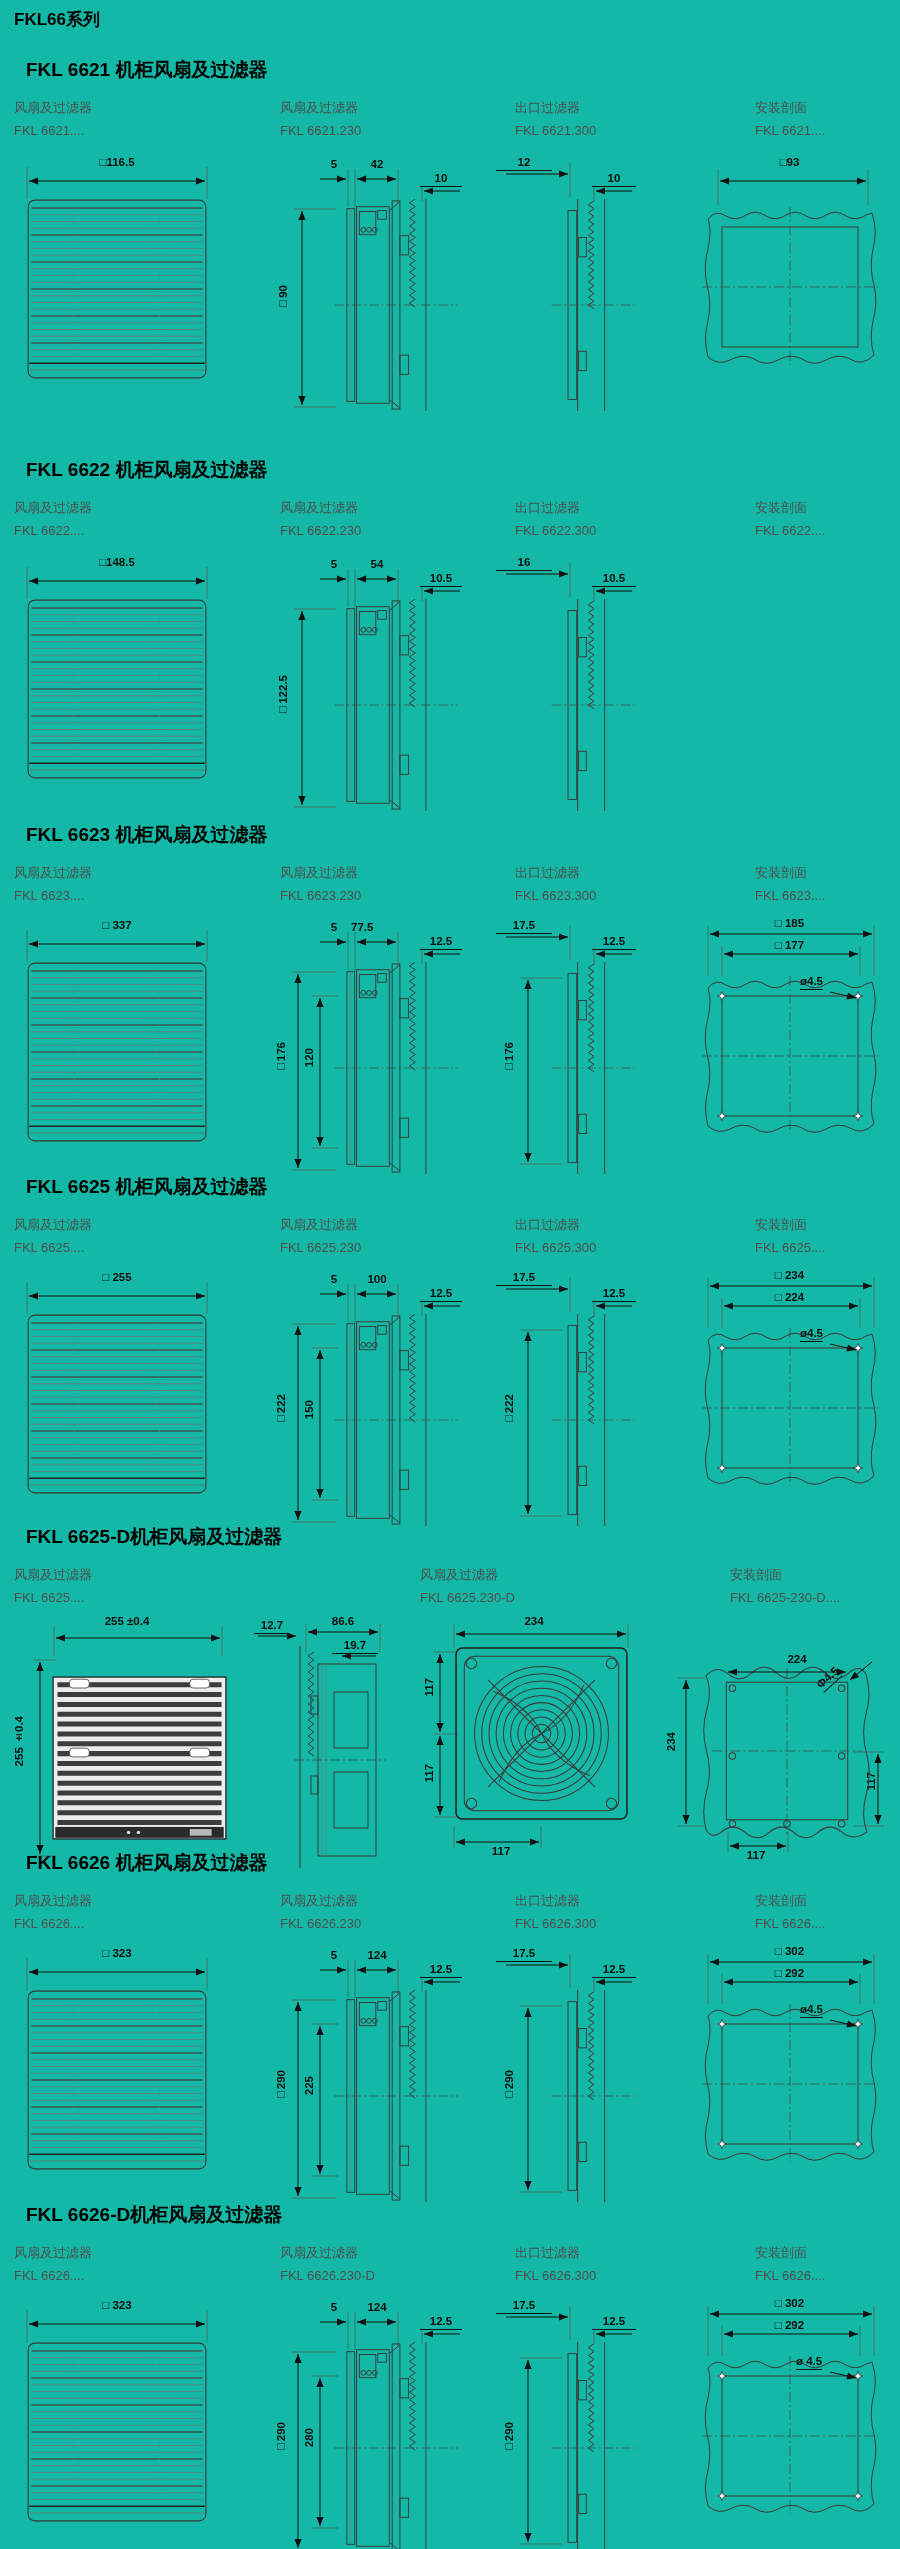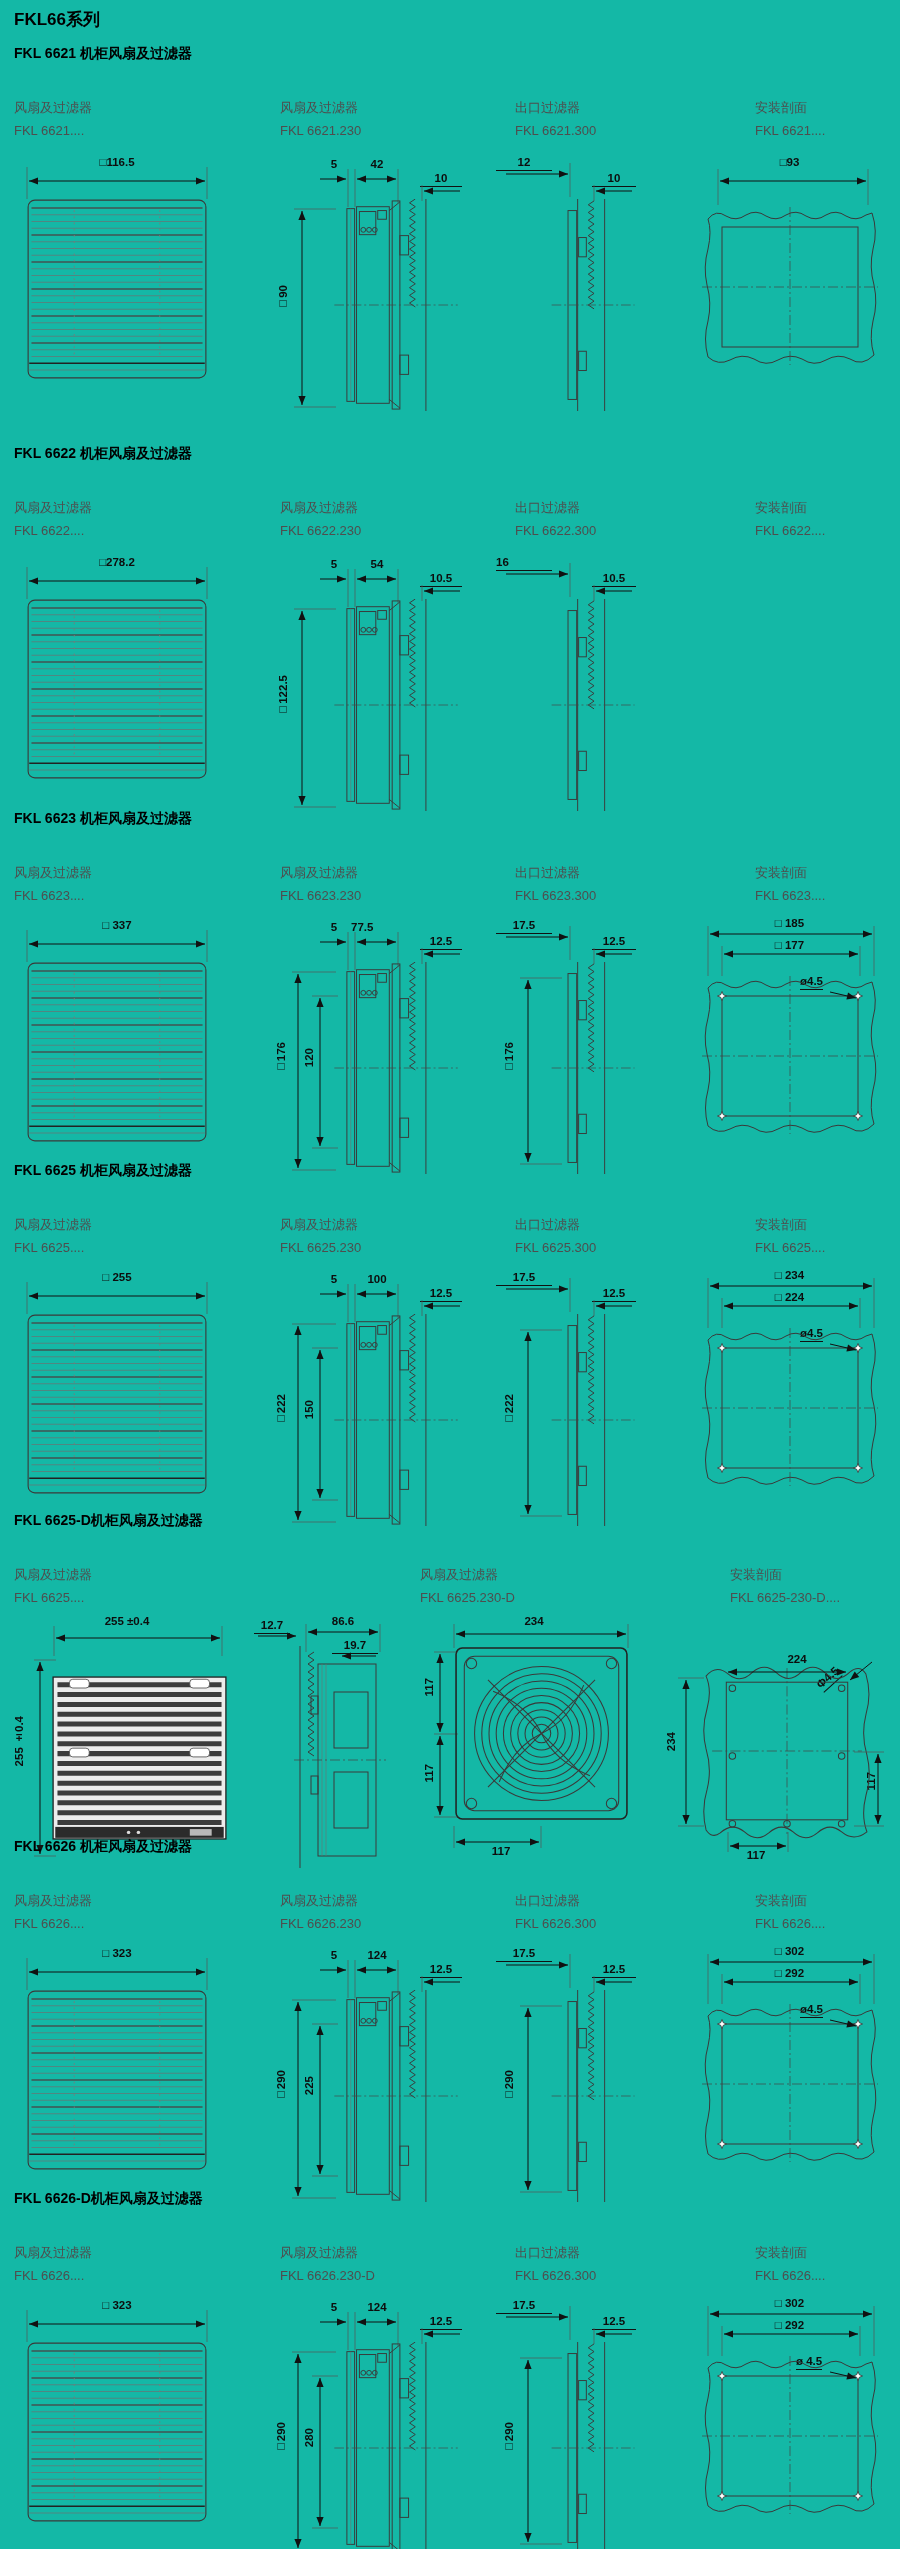--- a/index.html
+++ b/index.html
@@ -1,20 +1,20 @@
 <!DOCTYPE html>
 <html><head>
 <meta charset="utf-8">
 <style>
   html,body{margin:0;padding:0;background:#fff;}
   body{width:900px;height:2549px;position:relative;font-family:"Liberation Sans",sans-serif;}
   #page{position:absolute;inset:0;background:#14b8a6;}
   .title{position:absolute;left:14px;top:8px;font-size:17px;font-weight:700;color:#000;}
   .sec{position:absolute;left:0;width:900px;}
-  .shead{position:absolute;left:14px;top:0;margin:0;font-size:14px;font-weight:700;color:#000;}
+  .shead{position:absolute;left:14px;top:0;margin:12px;font-size:19px;font-weight:700;color:#000;}
   .lab{position:absolute;top:56px;font-size:13px;color:#4e4e4e;line-height:1;}
   .lab .m{margin-top:10px;}
   .cell{position:absolute;}
   .cell svg{position:absolute;left:0;top:0;overflow:visible;}
   .ln{stroke:#3a3a3a;fill:none;stroke-width:1;}
   .lt{stroke:#6f6f6f;fill:none;stroke-width:.6;}
   .lb{stroke:#222;fill:none;stroke-width:1.5;}
   .dim{stroke:#111;stroke-width:1;fill:none;}
   .ext{stroke:#555;stroke-width:.7;fill:none;}
   .cl{stroke:#444;stroke-width:.7;stroke-dasharray:10 3 2 3;fill:none;}
@@ -214,21 +214,21 @@
     <div class="lab" style="left:515px">
         <div>出口过滤器</div>
         <div class="m">FKL 6622.300</div>
       </div>
     <div class="lab" style="left:755px">
         <div>安装剖面</div>
         <div class="m">FKL 6622....</div>
       </div>
 
     <div class="cell" style="left:12px;top:112px;width:210px;height:235px">
-      <span class="dt dtc" style="top:0">□278.2</span>
+      <span class="dt dtc" style="top:0">□148.5</span>
       <svg viewBox="0 0 210 235" width="210" height="235">
         <line class="ext" x1="15" y1="10" x2="15" y2="42"></line>
           <line class="ext" x1="195" y1="10" x2="195" y2="42"></line>
         <line class="dim" x1="17" y1="24" x2="193" y2="24" marker-start="url(#arr)" marker-end="url(#arr)"></line>
         <use href="#sGrille" x="14" y="42" width="182" height="180"></use>
       </svg>
     </div>
     <div class="cell" style="left:262px;top:112px;width:210px;height:260px">
       <span class="dt" style="left:60px;top:2px;width:24px;text-align:center">5</span>
       <span class="dt" style="left:95px;top:2px;width:40px;text-align:center">54</span>
@@ -242,21 +242,21 @@
         <line class="dim" x1="95" y1="22" x2="134" y2="22" marker-start="url(#arr)" marker-end="url(#arr)"></line>
         <line class="ext" x1="160" y1="28" x2="160" y2="44"></line>
         <line class="dim" x1="162" y1="34" x2="198" y2="34" marker-start="url(#arr)"></line>
         <line class="ext" x1="32" y1="52" x2="74" y2="52"></line>
           <line class="ext" x1="32" y1="250" x2="74" y2="250"></line>
         <line class="dim" x1="40" y1="54" x2="40" y2="248" marker-start="url(#arr)" marker-end="url(#arr)"></line>
         <use href="#sSide" x="70" y="42" width="130" height="212"></use>
       </svg>
     </div>
     <div class="cell" style="left:492px;top:112px;width:170px;height:260px">
-      <span class="dt ul" style="left:4px;top:0;width:56px;text-align:left">16</span>
+      <span class="dt ul" style="left:4px;top:0;width:56px;text-align:center">16</span>
       <span class="dt ul" style="left:100px;top:16px;width:44px;text-align:center">10.5</span>
       <svg viewBox="0 0 170 260" width="170" height="260">
         <line class="dim" x1="14" y1="17" x2="76" y2="17" marker-end="url(#arr)"></line>
         <line class="ext" x1="78" y1="6" x2="78" y2="40"></line>
         <line class="ext" x1="102" y1="28" x2="102" y2="44"></line>
         <line class="dim" x1="104" y1="34" x2="140" y2="34" marker-start="url(#arr)"></line>
         <use href="#sExit" x="58" y="42" width="90" height="212"></use>
       </svg>
     </div>
   </section>

